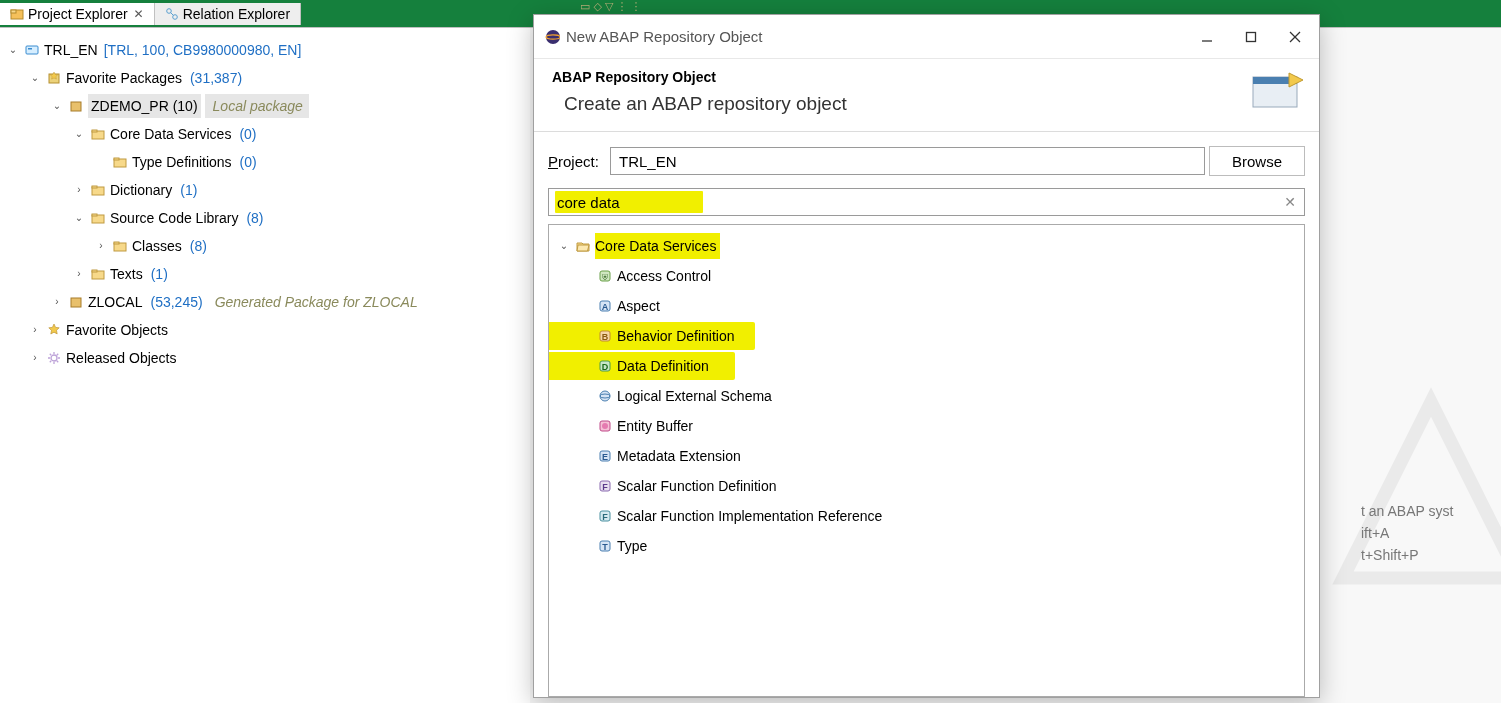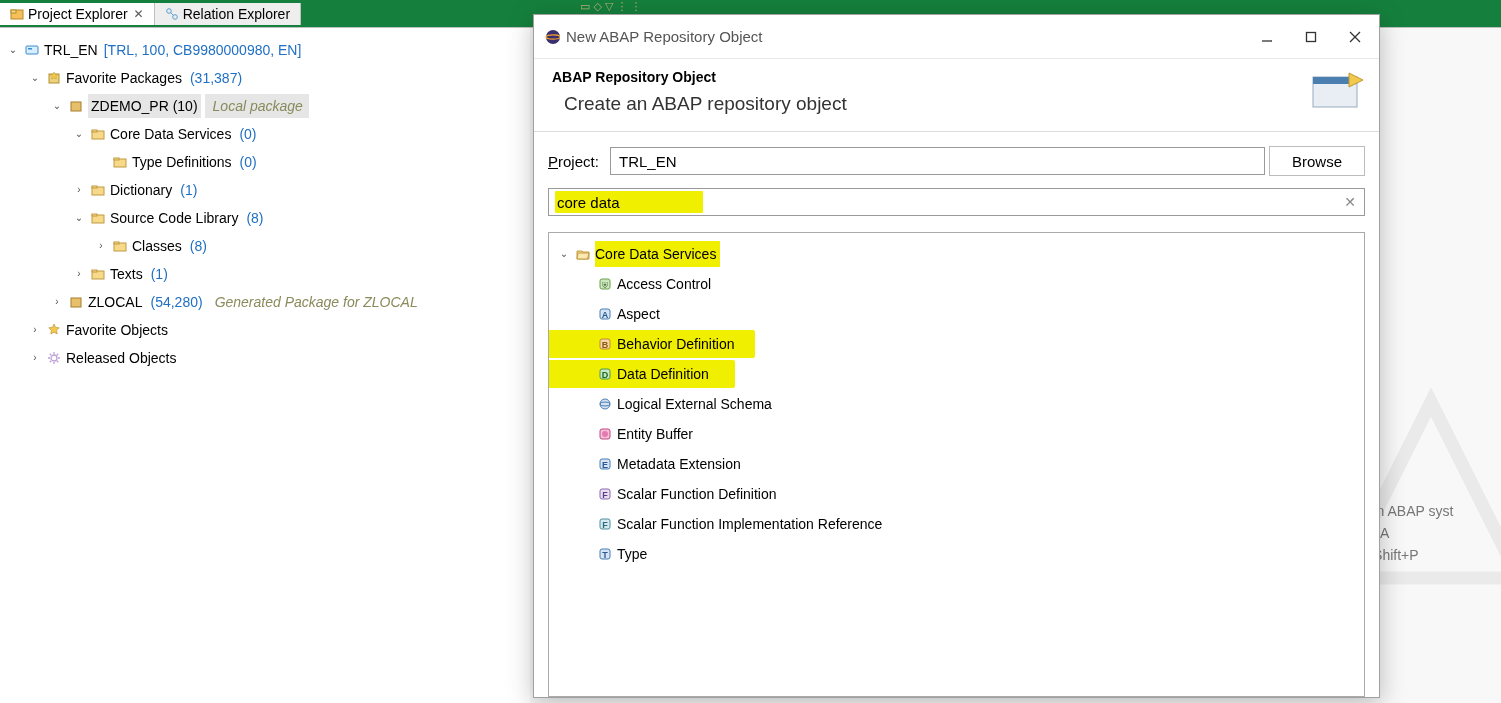--- a/index.html
+++ b/index.html
@@ -84,21 +84,21 @@
     width: 220px;
     height: 220px;
     opacity: 0.12;
   }
 
   
   .dialog {
     position: absolute;
     left: 533px;
     top: 14px;
-    width: 847px;
+    width: 787px;
     height: 684px;
     background: #ffffff;
     border: 1px solid #a0a0a0;
     box-shadow: 0 6px 24px rgba(0,0,0,0.25);
     display: flex;
     flex-direction: column;
   }
   .dlg-titlebar {
     height: 44px;
     display: flex;
@@ -162,21 +162,21 @@
     font-size: 15px;
   }
 
   .filter-box {
     position: relative;
     border: 1px solid #9a9a9a;
     height: 28px;
     display: flex;
     align-items: center;
     padding: 0 8px;
-    margin-bottom: 16px;
+    margin-bottom: 8px;
   }
   .filter-box input {
     border: none;
     outline: none;
     flex: 1;
     font-size: 15px;
     font-family: inherit;
     background: transparent;
   }
   .filter-box .clear { color: #888; font-size: 14px; cursor: default; }
@@ -385,21 +385,21 @@
     </li>
     <li>
       <div class="node indent2">
         <span class="twisty">›</span>
         <span class="icon-slot">
           <svg width="14" height="14">
               <rect x="2" y="3" width="10" height="9" fill="#e8c06c" stroke="#a77c2a"></rect>
             </svg>
         </span>
         <span>ZLOCAL</span>
-        <span class="blue" style="margin-left:4px">(54,280)</span>
+        <span class="blue" style="margin-left:4px">(53,245)</span>
         <span class="grey" style="margin-left:8px">Generated Package for ZLOCAL</span>
       </div>
     </li>
     <li>
       <div class="node indent1">
         <span class="twisty">›</span>
         <span class="icon-slot">
           <svg width="14" height="14">
               <path d="M7 1l1.6 3.4 3.6.4-2.7 2.5.7 3.6L7 9.2 3.8 11l.7-3.6L1.8 4.8l3.6-.4z" fill="#f2c94c" stroke="#b58a2a" stroke-width="0.6"></path>
             </svg>

